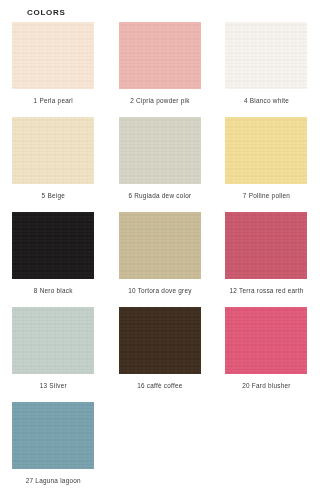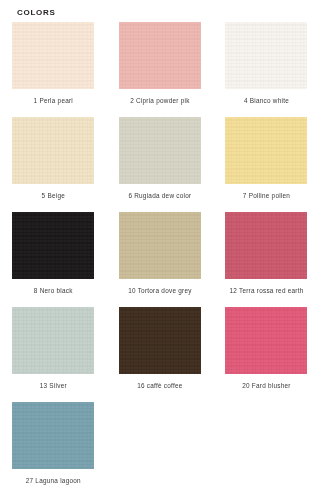--- a/index.html
+++ b/index.html
@@ -17,21 +17,21 @@
 
   .page {
     width: 320px;
     height: 494px;
     position: relative;
     box-sizing: border-box;
   }
 
   .page-title {
     position: absolute;
-    left: 17px;
+    left: 27px;
     top: 8px;
     font-size: 8px;
     font-weight: bold;
     letter-spacing: 0.7px;
     color: #231f20;
     line-height: 10px;
   }
 
   .swatch-grid {
     position: absolute;

